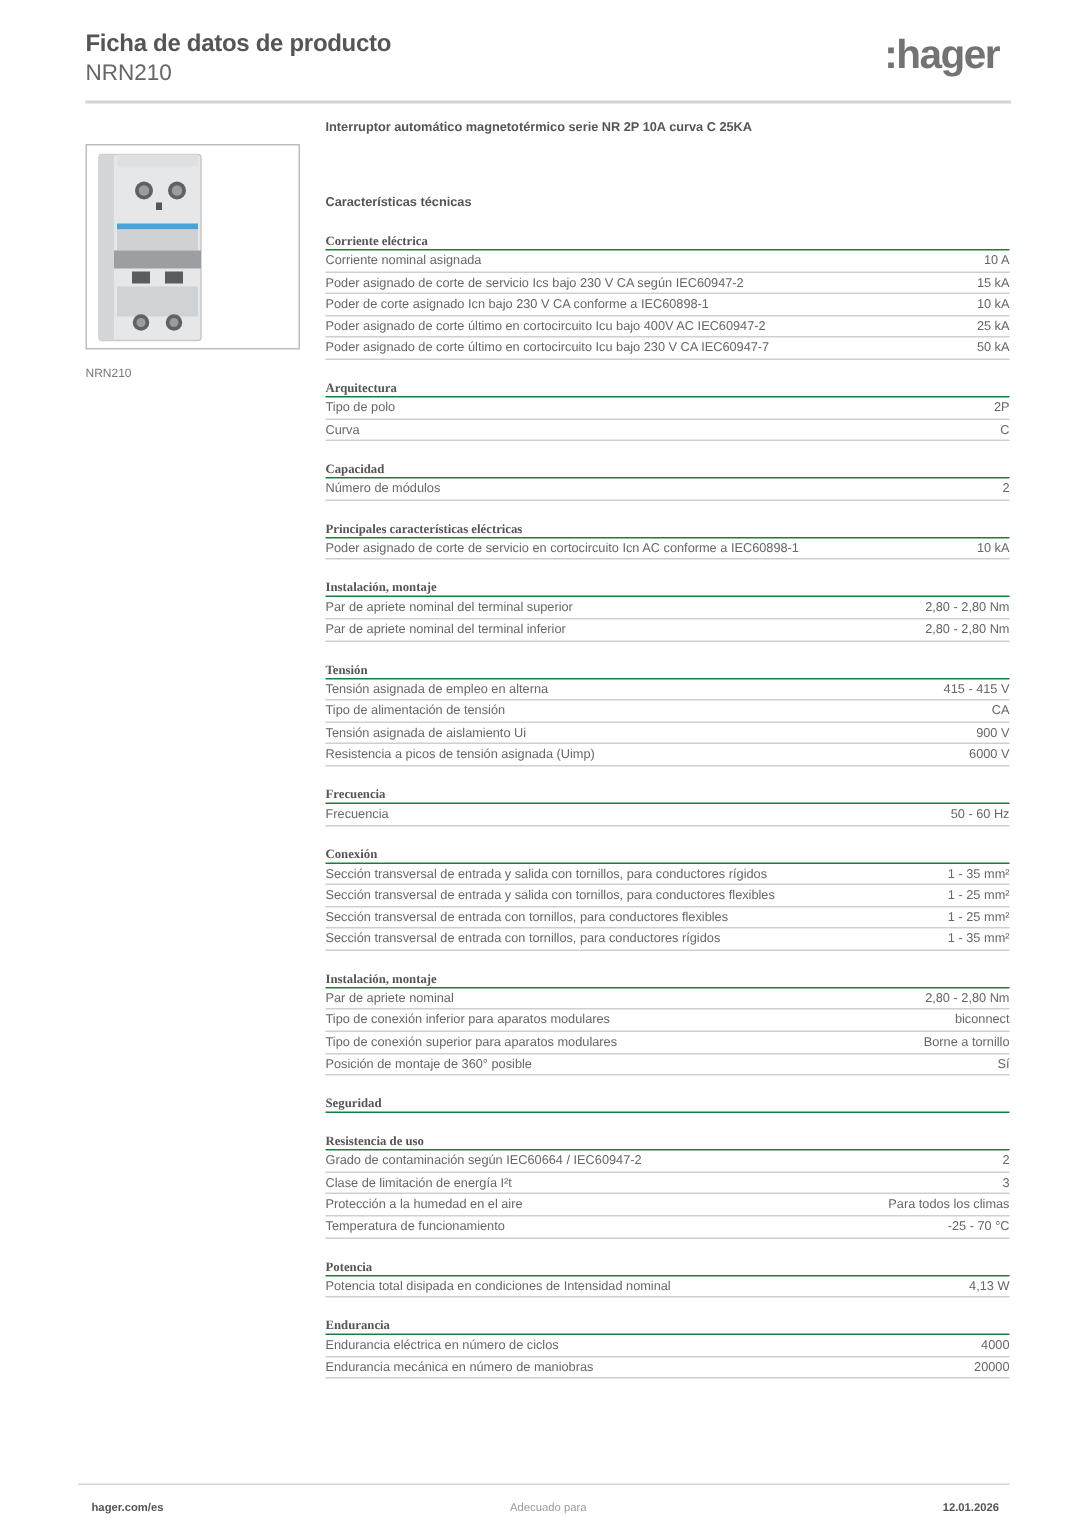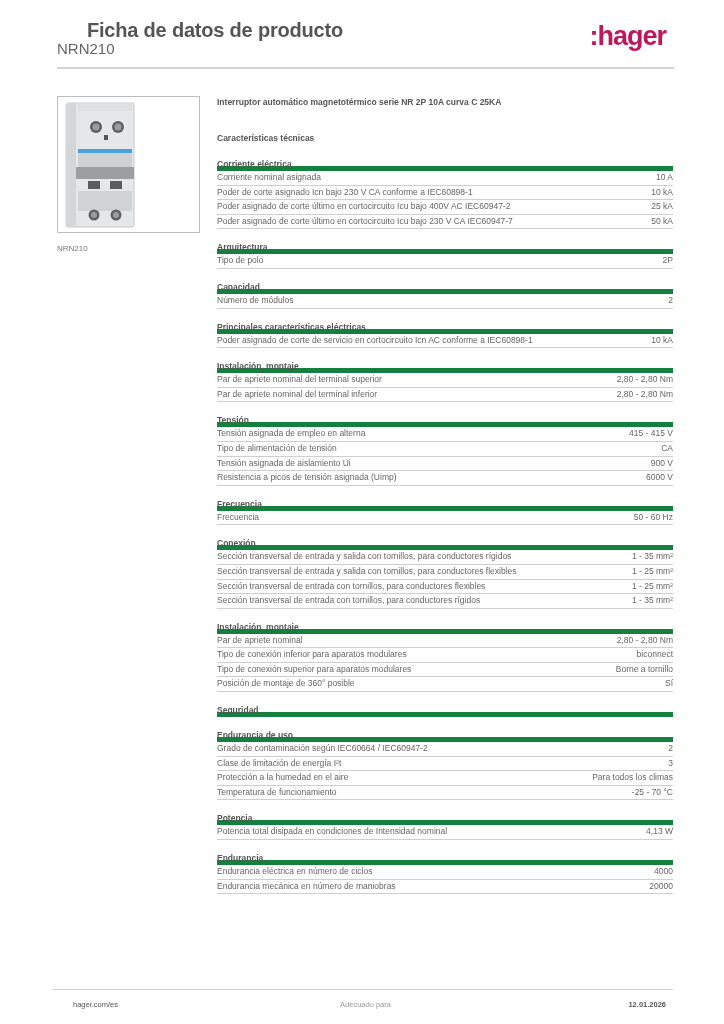--- a/index.html
+++ b/index.html
@@ -1,43 +1,43 @@
 <!DOCTYPE html>
 <html><head>
 <meta charset="utf-8">
 <style>
   * { box-sizing: border-box; margin: 0; padding: 0; }
   html, body { width: 724px; height: 1024px; background: #ffffff; overflow: hidden; }
   body { position: relative; font-family: "Liberation Sans", sans-serif; color: #555; }
 
   .header { position: absolute; left: 57px; top: 20px; width: 617px; }
-  .doc-title { font-size: 20px; font-weight: bold; color: #555; letter-spacing: -0.2px; line-height: 20px; margin-left: 30px; }
+  .doc-title { font-size: 16px; font-weight: bold; color: #555; letter-spacing: -0.2px; line-height: 20px; }
   .doc-code { font-size: 15px; color: #666; line-height: 18px; }
-  .logo { position: absolute; right: 8px; top: 0px; font-size: 27px; font-weight: bold; color: #be185d; letter-spacing: -1px; line-height: 32px; }
+  .logo { position: absolute; right: 8px; top: 0px; font-size: 27px; font-weight: bold; color: #737373; letter-spacing: -1px; line-height: 32px; }
   .header-rule { position: absolute; left: 57px; top: 67px; width: 617px; height: 2px; background: #d4d4d4; }
 
   .image-box { position: absolute; left: 57px; top: 96px; width: 143px; height: 137px; border: 1px solid #bdbdbd; background: #fff; }
   .image-caption { position: absolute; left: 57px; top: 244px; font-size: 8px; color: #777; }
 
   .breaker { position: absolute; left: 6px; top: 4px; width: 74px; height: 128px; }
 
-  .content { position: absolute; left: 217px; top: 96px; width: 456px; }
+  .content { position: absolute; left: 217px; top: 78px; width: 456px; }
   .product-desc { font-size: 8.5px; font-weight: bold; color: #555; height: 14px; line-height: 12px; }
-  .tech-title { font-size: 8.5px; font-weight: bold; color: #555; margin-top: 22px; height: 14px; line-height: 12px; }
+  .tech-title { font-size: 8.5px; font-weight: bold; color: #555; margin-top: 36px; height: 14px; line-height: 12px; }
 
   .section { margin-top: 12px; }
   .section.first { margin-top: 12px; }
-  .section-title { font-size: 8.5px; font-weight: bold; color: #555; height: 13px; line-height: 12px; border-bottom: 5px solid #15803d; }
+  .section-title { font-size: 8.5px; font-weight: bold; color: #555; height: 13px; line-height: 12px; border-bottom: 1px solid #15803d; font-family: Liberation Serif, serif; }
   .row { display: flex; justify-content: space-between; height: 14.6px; line-height: 13px; font-size: 8.5px; color: #666; border-bottom: 1px solid #cfcfcf; }
   .row .label { white-space: nowrap; }
   .row .value { white-space: nowrap; text-align: right; }
 
   .footer-rule { position: absolute; left: 52px; top: 989px; width: 621px; height: 1px; background: #d4d4d4; }
   .footer { position: absolute; left: 57px; top: 1000px; width: 617px; font-size: 7.5px; color: #666; }
-  .footer .site { position: absolute; left: 16px; font-weight: normal; color: #555; }
+  .footer .site { position: absolute; left: 4px; font-weight: bold; color: #555; }
   .footer .mid { position: absolute; left: 0; width: 100%; text-align: center; color: #999; }
   .footer .date { position: absolute; right: 8px; font-weight: bold; color: #555; }
 </style>
 </head>
 <body>
 
 <div class="header">
   <div class="doc-title">Ficha de datos de producto</div>
   <div class="doc-code">NRN210</div>
   <div class="logo">:hager</div>
@@ -72,38 +72,46 @@
   <div class="product-desc">Interruptor automático magnetotérmico serie NR 2P 10A curva C 25KA</div>
   <div class="tech-title">Características técnicas</div>
   <div id="sections">
       <div class="section first">
         <div class="section-title">Corriente eléctrica</div>
         <div class="row">
           <span class="label">Corriente nominal asignada</span>
           <span class="value">10 A</span>
         </div>
         <div class="row">
+          <span class="label">Poder asignado de corte de servicio Ics bajo 230 V CA según IEC60947-2</span>
+          <span class="value">15 kA</span>
+        </div>
+        <div class="row">
           <span class="label">Poder de corte asignado Icn bajo 230 V CA conforme a IEC60898-1</span>
           <span class="value">10 kA</span>
         </div>
         <div class="row">
           <span class="label">Poder asignado de corte último en cortocircuito Icu bajo 400V AC  IEC60947-2</span>
           <span class="value">25 kA</span>
         </div>
         <div class="row">
           <span class="label">Poder asignado de corte último en cortocircuito Icu bajo 230 V CA IEC60947-7</span>
           <span class="value">50 kA</span>
         </div>
       </div>
       <div class="section">
         <div class="section-title">Arquitectura</div>
         <div class="row">
           <span class="label">Tipo de polo</span>
           <span class="value">2P</span>
         </div>
+        <div class="row">
+          <span class="label">Curva</span>
+          <span class="value">C</span>
+        </div>
       </div>
       <div class="section">
         <div class="section-title">Capacidad</div>
         <div class="row">
           <span class="label">Número de módulos</span>
           <span class="value">2</span>
         </div>
       </div>
       <div class="section">
         <div class="section-title">Principales características eléctricas</div>
@@ -184,21 +192,21 @@
         </div>
         <div class="row">
           <span class="label">Posición de montaje de 360° posible</span>
           <span class="value">Sí</span>
         </div>
       </div>
       <div class="section">
         <div class="section-title">Seguridad</div>
       </div>
       <div class="section">
-        <div class="section-title">Endurancia de uso</div>
+        <div class="section-title">Resistencia de uso</div>
         <div class="row">
           <span class="label">Grado de contaminación según IEC60664 / IEC60947-2</span>
           <span class="value">2</span>
         </div>
         <div class="row">
           <span class="label">Clase de limitación de energía I²t</span>
           <span class="value">3</span>
         </div>
         <div class="row">
           <span class="label">Protección a la humedad en el aire</span>

